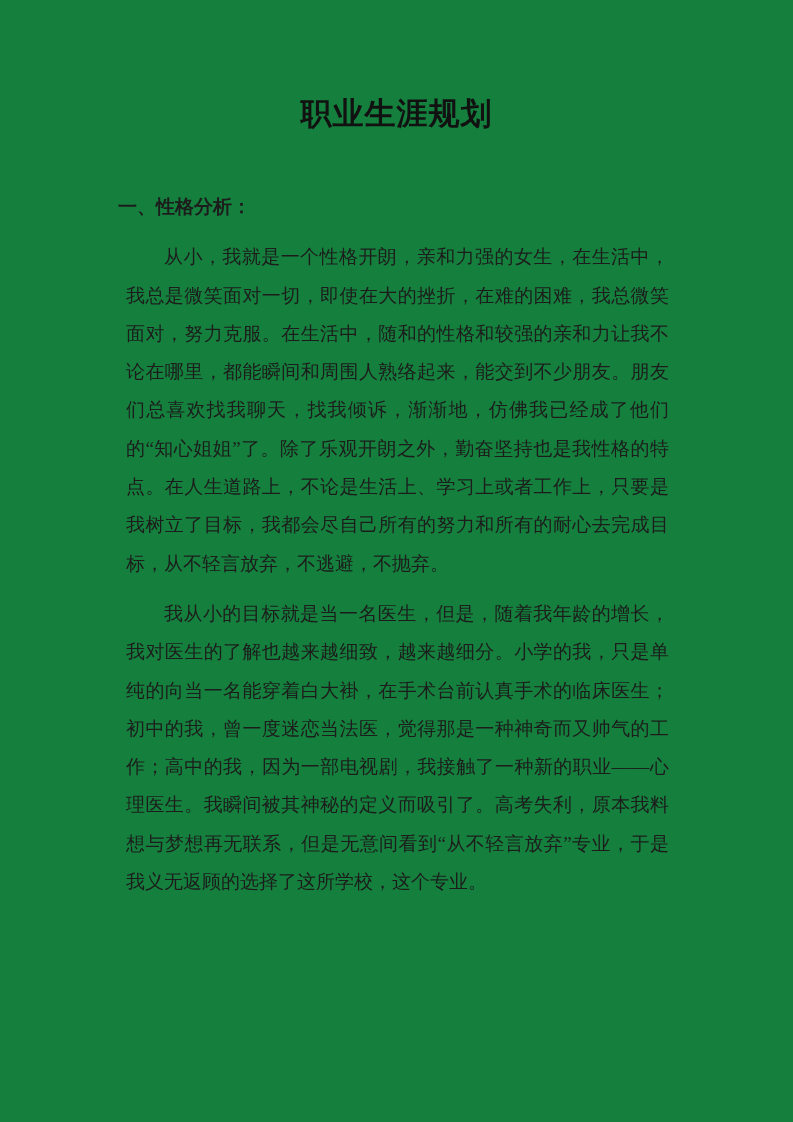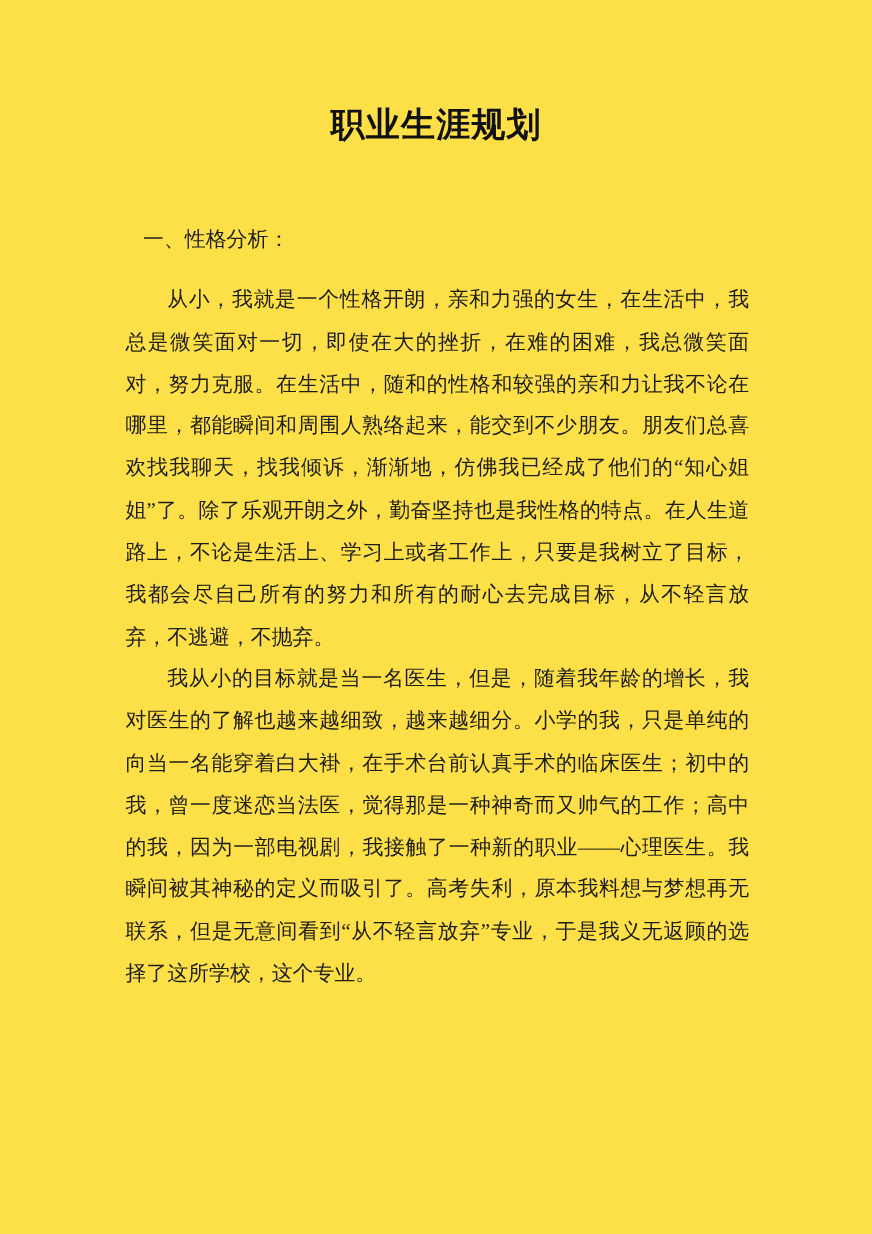--- a/index.html
+++ b/index.html
@@ -4,21 +4,21 @@
 <style>
   html, body {
     margin: 0;
     padding: 0;
     background: #ffffff;
   }
   .page {
     position: relative;
     width: 793px;
     height: 1122px;
-    background: #fde047;
+    background: #15803d;
     overflow: hidden;
     font-family: "Liberation Serif", "DejaVu Serif", serif;
     color: #1a1a1a;
   }
   .doc-title {
     position: absolute;
     top: 93px;
     left: 0;
     width: 100%;
     margin: 0;
@@ -33,25 +33,25 @@
     left: 114px;
     top: 184px;
     width: 567px;
     font-size: 19px;
     line-height: 38.3px;
     text-align: justify;
     text-justify: inter-ideograph;
     color: #1c1c1c;
   }
   .section-heading {
-    margin: 16px;
-    font-weight: 400;
+    margin: 4px;
+    font-weight: 700;
   }
   .para {
-    margin: 0;
+    margin: 12px;
     text-indent: 2em;
   }
 </style>
 </head>
 <body>
 
 <div class="page">
   <h1 class="doc-title">职业生涯规划</h1>
 
   <div class="doc-body">

